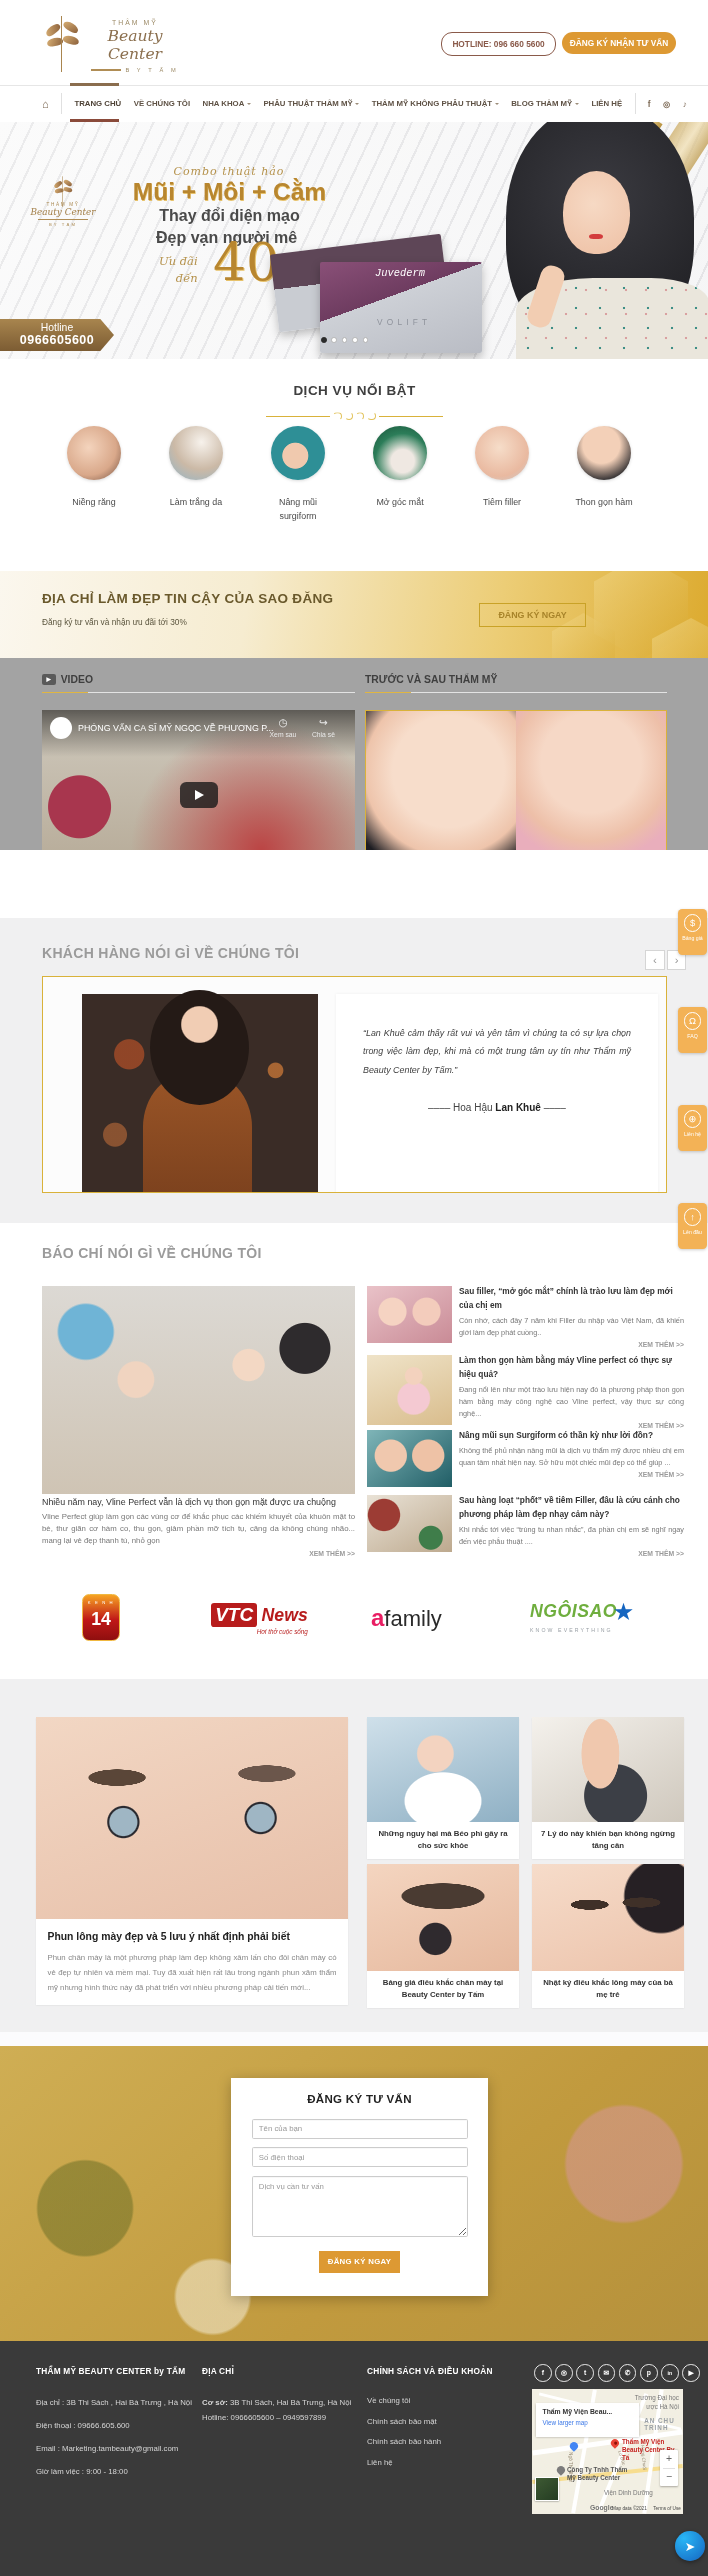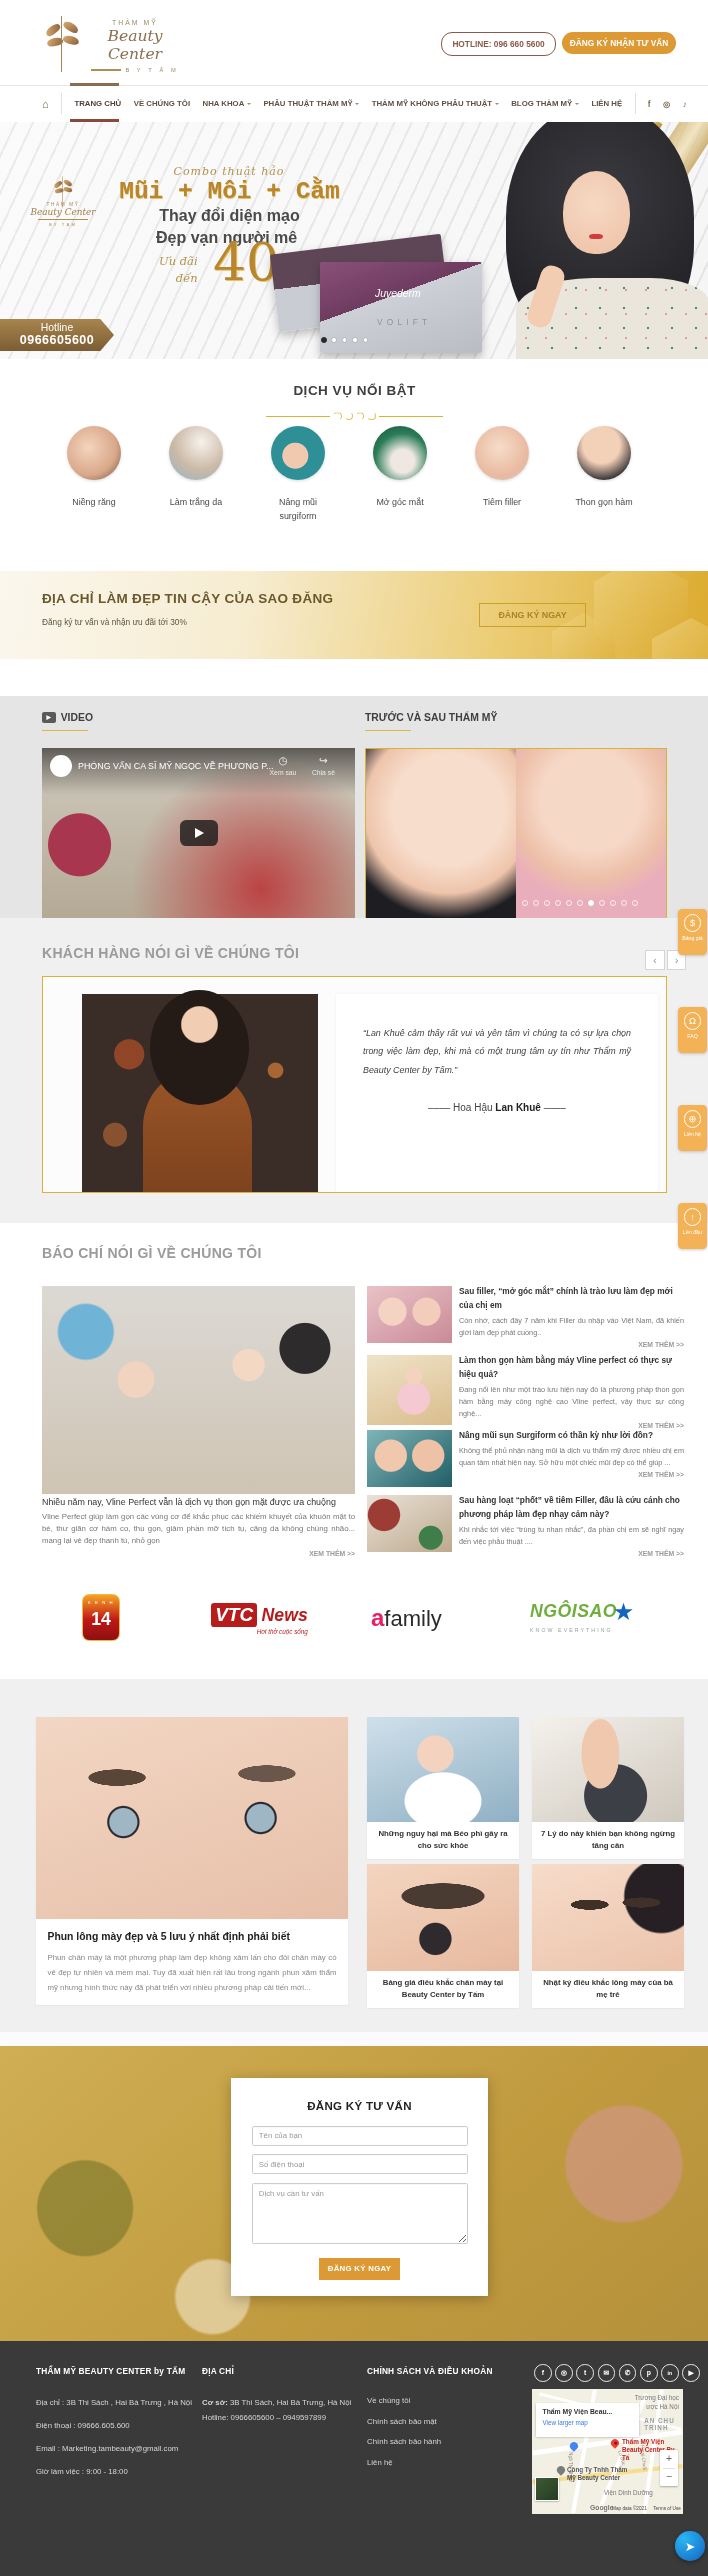--- a/index.html
+++ b/index.html
@@ -43,30 +43,30 @@
   .hg-hair{position:absolute;left:21px;top:-15.6px;width:188px;height:250px;border-radius:45%;background:radial-gradient(circle at 50% 35%,#3a3a40,#232327 70%)}
   .hg-face{position:absolute;left:78px;top:49px;width:67px;height:83px;border-radius:50% 50% 46% 46%;background:radial-gradient(circle at 45% 40%,#f6d9c4,#eec0a4)}
   .hg-lip{position:absolute;left:104px;top:112px;width:13.5px;height:5.2px;border-radius:40%/60%;background:#d33c3c}
   .hg-dress{position:absolute;left:31px;top:156px;width:193px;height:83px;border-radius:40% 30% 0 0;background:#eae6dc;background-image:radial-gradient(circle 3.1px,#3f8f86 1px,transparent 1.6px),radial-gradient(circle 2.6px,#d9a0a0 1px,transparent 1.6px);background-size:24px 20px,20px 24px}
   .hg-hand{position:absolute;left:49px;top:143px;width:24px;height:63px;border-radius:10.4px;background:#f2cdb2;transform:rotate(18deg)}
   .hero-wm{position:absolute;left:29px;top:44px;width:68px;text-align:center;color:#ab8a52}
   .hero-wm .w1{font-size:4.7px;letter-spacing:1.6px}
   .hero-wm .w2{font-family:"DejaVu Serif",serif;font-style:italic;font-size:8.9px;color:#a27e47}
   .hero-wm .w3{font-size:4.2px;letter-spacing:2.1px;border-top:1px solid #b08d55;padding-top:2.1px;margin:2.1px 9.4px 0}
   .h-tag{position:absolute;left:130px;top:43px;width:198px;text-align:center;font-family:"DejaVu Serif",serif;font-style:italic;font-size:11px;letter-spacing:1px;color:#b5924c}
-  .h-head{position:absolute;left:89px;top:56px;width:281px;text-align:center;font-family:Liberation Mono, monospace;font-size:24.5px;font-weight:bold;color:#b8862f;text-shadow:0.5px 0.5px 0 #e7c26b}
+  .h-head{position:absolute;left:89px;top:56px;width:281px;text-align:center;font-family:Liberation Sans, sans-serif;font-size:24.5px;font-weight:bold;color:#b8862f;text-shadow:0.5px 0.5px 0 #e7c26b}
   .h-l1{position:absolute;left:120px;top:85px;width:219px;text-align:center;font-size:16px;font-weight:bold;color:#4a4a4a}
   .h-l2{position:absolute;left:156px;top:107px;width:219px;text-align:left;font-size:16px;font-weight:bold;color:#4a4a4a}
   .h-off{position:absolute;left:159px;top:131px;text-align:right;font-family:"DejaVu Serif",serif;font-style:italic;font-size:11.5px;color:#b5924c;line-height:1.5}
   .h-40{position:absolute;left:213px;top:110px;font-family:"DejaVu Serif",serif;font-size:52px;color:#b8862f;text-shadow:1px 1px 0 #e7c26b}
   .h-pct{position:absolute;left:276px;top:156px;font-family:"DejaVu Serif",serif;font-size:21px;color:#a8782a}
   .pbox{position:absolute;border-radius:2.1px;box-shadow:0 4.2px 9.4px rgba(0,0,0,.25)}
   .pbox1{left:274px;top:122px;width:172px;height:78px;transform:rotate(-7deg);background:linear-gradient(180deg,#5e4657 45%,#c9ccd2 45%)}
   .pbox2{left:320px;top:140px;width:162px;height:91px;background:linear-gradient(160deg,#8a5078 0%,#6e3c60 40%,#cdd0d6 40%,#b9bcc4 100%)}
-  .pbox2 .pb-brand{position:absolute;left:55px;top:26px;color:#fff;font-family:Liberation Sans, sans-serif;font-style:italic;font-size:10.4px}
+  .pbox2 .pb-brand{position:absolute;left:55px;top:5px;color:#fff;font-family:Liberation Mono, monospace;font-style:italic;font-size:10.4px}
   .pbox2 .pb-name{position:absolute;left:57px;top:55px;color:#8f939c;font-size:8.3px;letter-spacing:4.2px}
   .ribbon{position:absolute;left:0;top:197px;width:114px;height:32px;background:linear-gradient(180deg,#a8854e,#7c5c33);clip-path:polygon(0 0,88% 0,100% 50%,88% 100%,0 100%);color:#fff;text-align:center;box-shadow:0 2.1px 4.2px rgba(0,0,0,.3)}
   .ribbon .r1{font-size:10.4px;margin-top:3.1px}
   .ribbon .r2{font-size:12.5px;font-weight:bold;letter-spacing:0.5px}
   .dots{position:absolute;display:flex;gap:4.7px}
   .hero-dots{left:321px;top:215px}
   .dot{width:5.7px;height:5.7px;border-radius:50%;background:#fff;border:1px solid #b5b5b5;box-sizing:border-box;cursor:pointer}
   .dot.on{background:#2b2b2b;border-color:#2b2b2b}
 
   
@@ -87,21 +87,21 @@
   .sc6{background:radial-gradient(circle at 45% 35%,#f3d0b8 40%,#3f3a3a 75%,#a3c3c9)}
 
   
   .promo{top:571px;height:88px;background:linear-gradient(100deg,#fbf7ee 0%,#f6ecd0 35%,#eccd76 70%,#dcaa2e 100%)}
   .promo .hex{position:absolute;background:linear-gradient(135deg,#f3da8e,#d7a62a);opacity:.55;clip-path:polygon(50% 0,100% 25%,100% 75%,50% 100%,0 75%,0 25%)}
   .promo-title{position:absolute;left:42px;top:20px;font-size:13.5px;font-weight:bold;color:#6a592c;letter-spacing:0.3px}
   .promo-sub{position:absolute;left:42px;top:46px;font-size:8.3px;color:#5c563f}
   .promo-btn{position:absolute;left:479px;top:32px;width:107px;height:24px;border:1px solid #c9a227;box-sizing:border-box;color:#a8842a;font-size:8.9px;font-weight:bold;display:flex;align-items:center;justify-content:center;cursor:pointer;background:transparent}
 
   
-  .media{top:696px;height:256px;background:#e5e5e5}
+  .media{top:658px;height:192px;background:#a3a3a3}
   .m-head{position:absolute;top:15.6px;font-size:10.4px;font-weight:bold;color:#3f3f3f;display:flex;align-items:center;gap:5.2px}
   .play-badge{width:13.5px;height:11.5px;background:#5a5a5a;border-radius:2.1px;color:#fff;font-size:5.7px;display:flex;align-items:center;justify-content:center}
   .m-line{position:absolute;top:34px;height:1px;background:#e3e3e3}
   .m-line i{display:block;width:46px;height:1px;background:#e0b642}
   .video{position:absolute;left:42px;top:52px;width:313px;height:176px;background:
     radial-gradient(circle at 12% 55%,#a8364e 0 31px,transparent 32px),
     radial-gradient(circle at 70% 80%,#b44,transparent 50%),
     linear-gradient(180deg,#cfc9bd,#b4a894);overflow:hidden;cursor:pointer}
   .v-top{position:absolute;left:0;top:0;right:0;height:47px;background:linear-gradient(180deg,rgba(0,0,0,.55),transparent)}
   .v-av{position:absolute;left:8.3px;top:7.3px;width:22px;height:22px;border-radius:50%;background:#fff;display:flex;align-items:center;justify-content:center;color:#b08d55;font-size:4.7px}
@@ -198,21 +198,21 @@
   .bi4{background:radial-gradient(ellipse 31px 8.3px at 38% 38%,#3f3028 0 60%,transparent 62%),radial-gradient(ellipse 31px 8.3px at 72% 36%,#3f3028 0 60%,transparent 62%),radial-gradient(circle at 85% 30%,#262024 0 36px,transparent 38px),linear-gradient(160deg,#f6dcca,#ecc3ab)}
   .bs-cap{padding:6.3px 7.3px;font-size:7.8px;font-weight:bold;color:#333;text-align:center;line-height:1.55}
 
   
   .formsec{top:2046px;height:295px;background:
     radial-gradient(circle at 12% 55%,rgba(90,100,30,.45) 0 47px,transparent 49px),
     radial-gradient(circle at 88% 40%,rgba(216,150,160,.5) 0 57px,transparent 60px),
     radial-gradient(circle at 30% 85%,rgba(250,245,230,.5) 0 36px,transparent 39px),
     linear-gradient(140deg,#cfae54,#c19a3e 60%,#b5913c)}
   .f-card{position:absolute;left:231px;top:32px;width:257px;height:218px;background:#fff;box-shadow:0 3.1px 12.5px rgba(0,0,0,.25)}
-  .f-title{margin-top:22px;text-align:center;font-size:11.5px;font-weight:bold;color:#222;letter-spacing:0.3px}
+  .f-title{margin-top:15px;text-align:center;font-size:11.5px;font-weight:bold;color:#222;letter-spacing:0.3px}
   .f-card input,.f-card textarea{display:block;width:216px;margin:0 auto;box-sizing:border-box;border:0.5px solid #ccc;border-radius:1.6px;font-family:"Liberation Sans",sans-serif;font-size:7.8px;color:#333;padding:5.2px 6.3px;box-shadow:inset 0 0.5px 1px rgba(0,0,0,.06)}
   .f-card input::placeholder,.f-card textarea::placeholder{color:#999}
   .f-in1{margin-top:13.5px !important;height:20px}
   .f-in2{margin-top:8.9px !important;height:20px}
   .f-ta{margin-top:8.9px !important;height:61px;resize:vertical}
   .f-btn{display:block;margin:13.5px auto 0;width:81px;height:22px;background:#dd9933;border:none;color:#fff;font-weight:bold;font-size:7.8px;letter-spacing:0.3px;cursor:pointer;font-family:"Liberation Sans",sans-serif}
 
   
   .foot{top:2341px;height:235px;background:#3a3a3a;color:#ddd}
   .f-h{font-size:8.3px;font-weight:bold;color:#fff;letter-spacing:0.2px}

